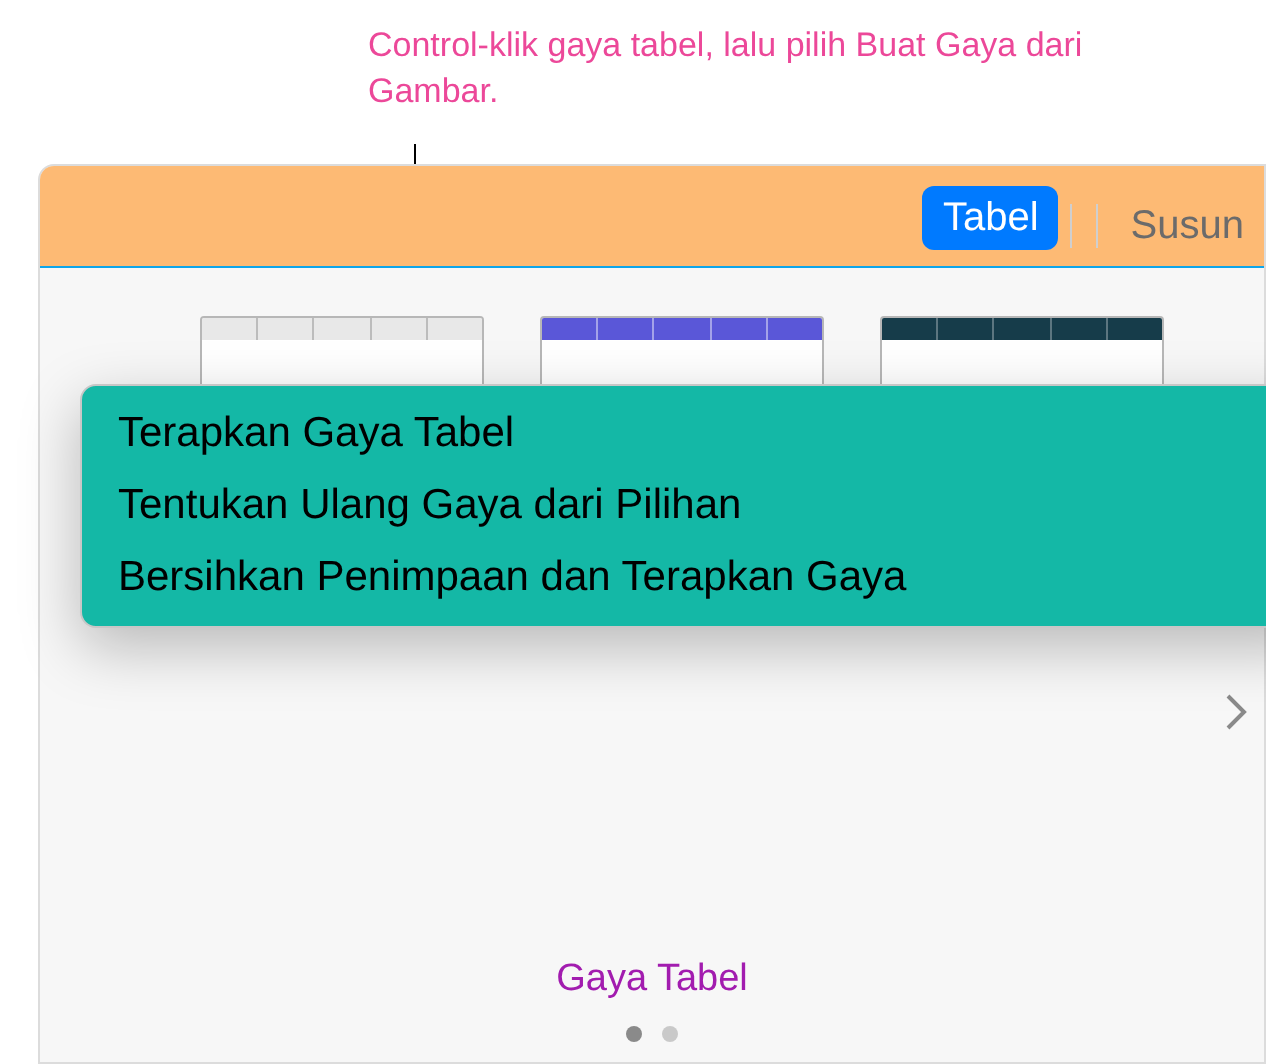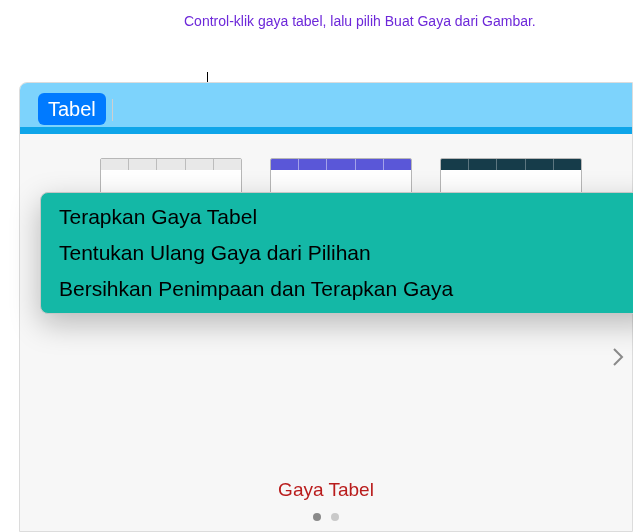--- a/index.html
+++ b/index.html
@@ -12,22 +12,22 @@
       width: 633px;
       height: 532px;
       background: #fff;
       position: relative;
     }
     .callout {
       position: absolute;
       left: 184px;
       top: 12px;
       width: 420px;
-      font-size: 14px;
-      color: #6d28d9;
+      font-size: 17px;
+      color: #ec4899;
       line-height: 1.35;
     }
     .callout-line {
       position: absolute;
       left: 207px;
       top: 72px;
       width: 1px;
       height: 93px;
       background: #000;
     }
@@ -38,25 +38,26 @@
       right: 0;
       bottom: 0;
       background: #f7f7f7;
       border: 1px solid #dcdcdc;
       border-radius: 8px 0 0 0;
       overflow: hidden;
     }
     .tab-bar {
       display: flex;
       align-items: stretch;
-      background: #7dd3fc;
-      border-bottom: 7px solid #0ea5e9;
+      background: #fdba74;
+      border-bottom: 1px solid #0ea5e9;
       height: 51px;
       padding-left: 18px;
       padding-top: 10px;
+      justify-content: flex-end;
     }
     .tab {
       display: flex;
       align-items: center;
       justify-content: center;
       font-size: 20px;
       color: #6b6b6b;
       padding: 0 10px;
       cursor: pointer;
       height: 32px;
@@ -145,21 +146,21 @@
       background: #2f7bf6;
       color: #fff;
     }
     .gaya-label {
       position: absolute;
       bottom: 30px;
       left: 0;
       right: 0;
       text-align: center;
       font-size: 19px;
-      color: #b91c1c;
+      color: #a21caf;
     }
     .pager {
       position: absolute;
       bottom: 10px;
       left: 0;
       right: 0;
       display: flex;
       justify-content: center;
       gap: 10px;
     }
@@ -180,20 +181,26 @@
 
 <div class="panel">
 
   <div class="tab-bar">
     <div class="tab active">
         <span>Tabel</span>
       </div>
     <div class="tab-wrap">
       <div class="tab-sep"></div>
     </div>
+    <div class="tab-wrap">
+      <div class="tab-sep"></div>
+      <div class="tab">
+          <span>Susun</span>
+        </div>
+    </div>
   </div>
 
   <div class="style-row">
     <div class="table-style ts1">
       <div class="ts-head">
           <span></span>
           <span></span>
           <span></span>
           <span></span>
           <span></span>

